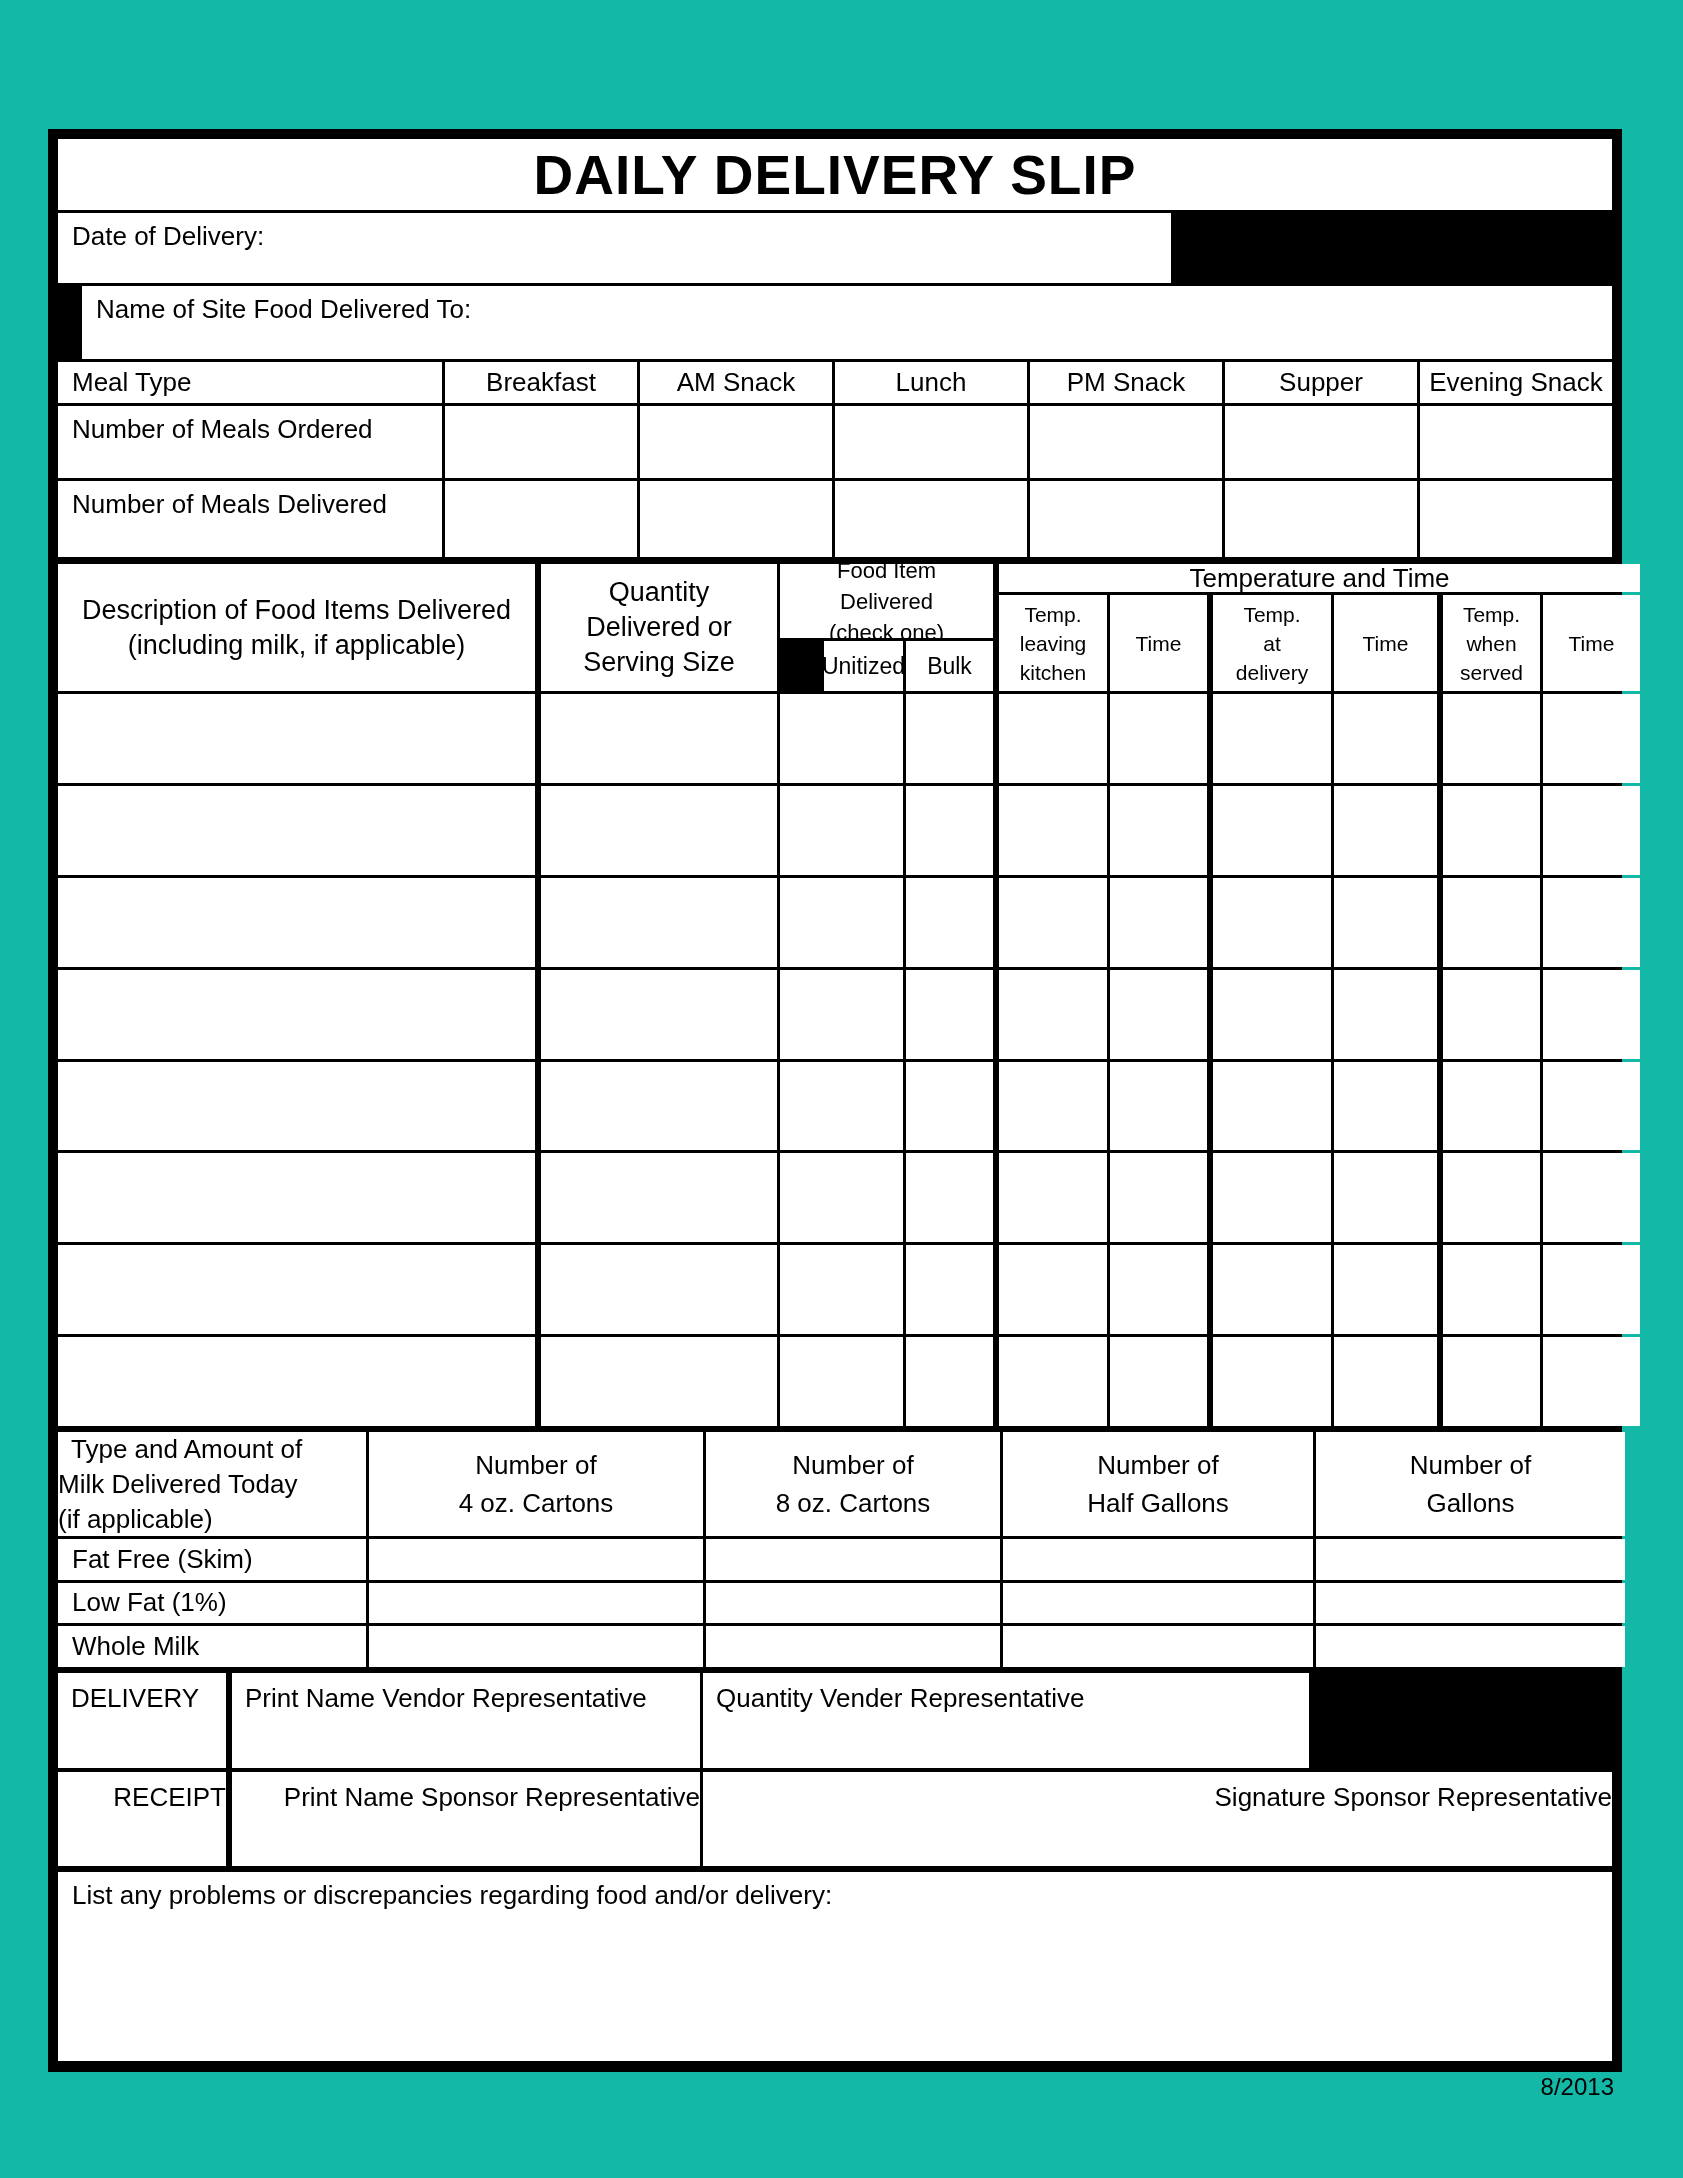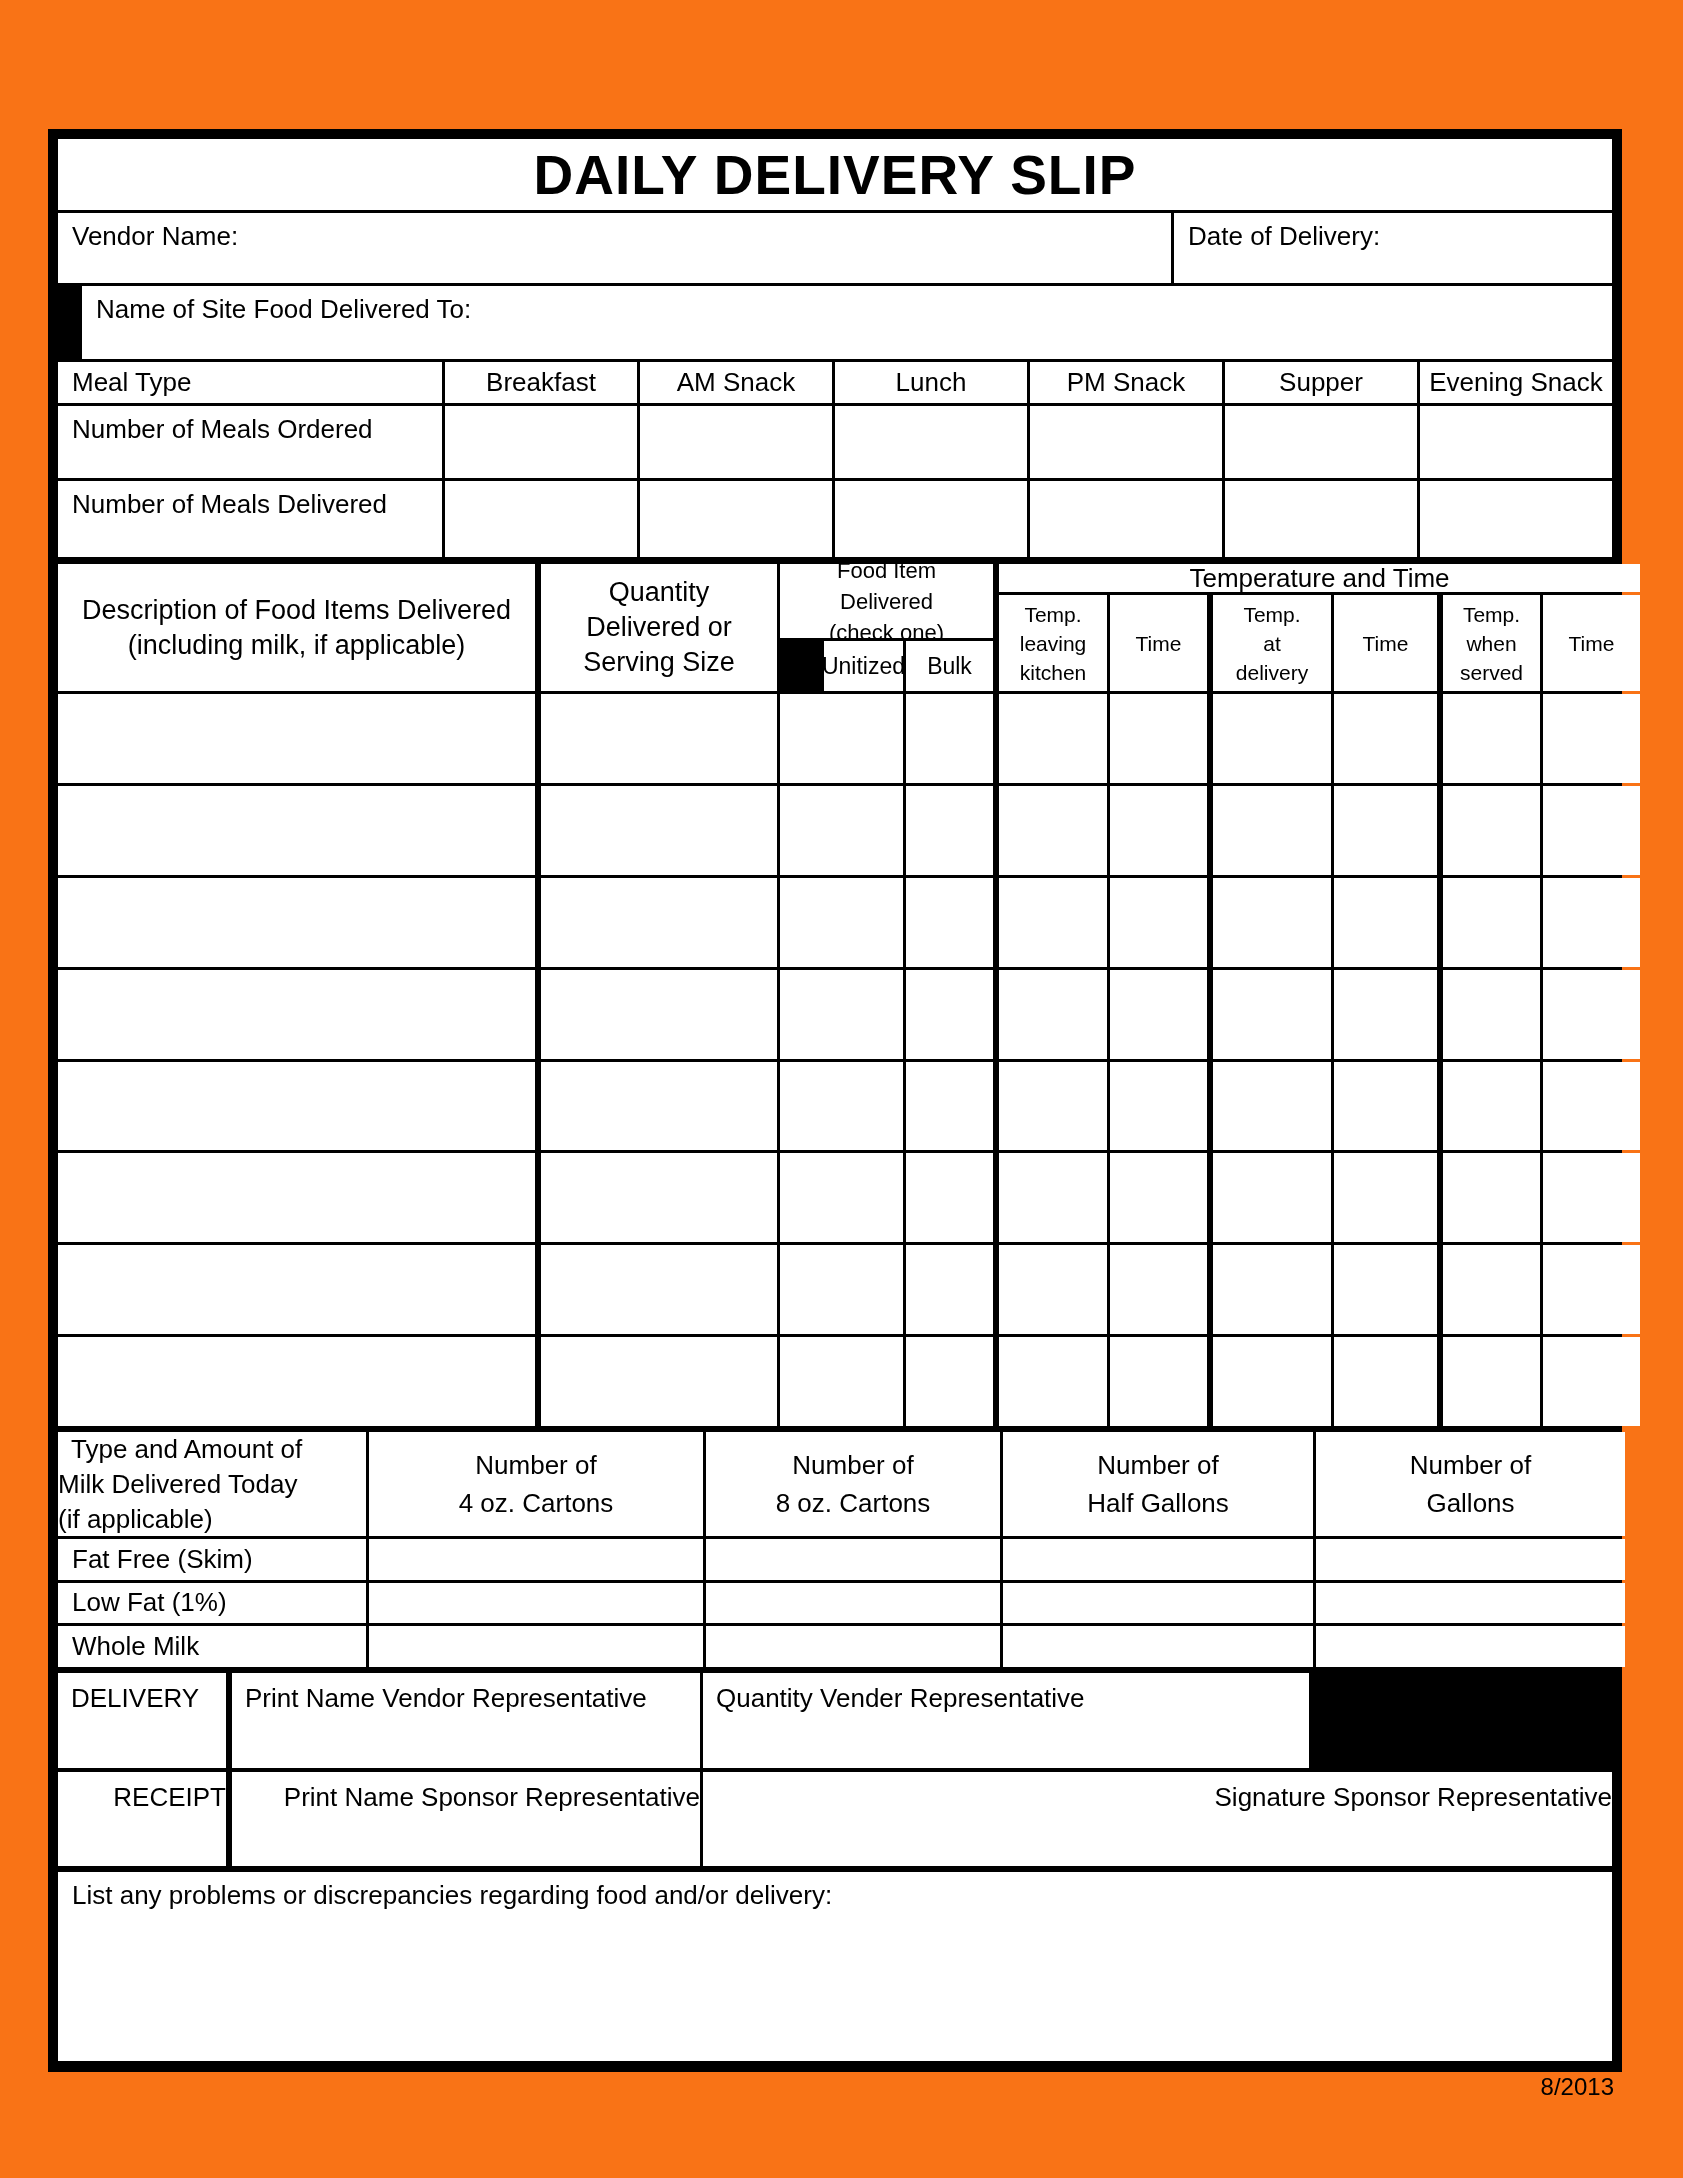--- a/index.html
+++ b/index.html
@@ -1,17 +1,17 @@
 <!DOCTYPE html>
 <html><head>
 <meta charset="utf-8">
 <style>
   html,body { margin:0; padding:0; background:#ffffff; }
   .page {
-    position:relative; width:1683px; height:2178px; background:#f97316;
+    position:relative; width:1683px; height:2178px; background:#14b8a6;
     font-family:"Liberation Sans", sans-serif; color:#000; overflow:hidden;
   }
   .frame {
     position:absolute; left:48px; top:129px; width:1554px; height:1923px;
     background:#000; border:10px solid #000;
     display:flex; flex-direction:column;
   }
   .sec { background:#000; display:grid; gap:3px; flex:none; }
   .cell { background:#fff; overflow:hidden; }
   .thickL { border-left:3px solid #000; }
@@ -69,23 +69,20 @@
 <div class="page">
   <div class="frame">
 
     <div class="sec sec-title">
       <div class="cell ctr">
         <span class="title-text">DAILY DELIVERY SLIP</span>
       </div>
     </div>
 
     <div class="sec sec-vendor">
-      <div class="cell">
-        <span class="lbl">Vendor Name:</span>
-      </div>
       <div class="cell">
         <span class="lbl">Date of Delivery:</span>
       </div>
     </div>
 
     <div class="sec sec-site">
       <div class="cell">
         <span class="lbl">Name of Site Food Delivered To:</span>
       </div>
     </div>

